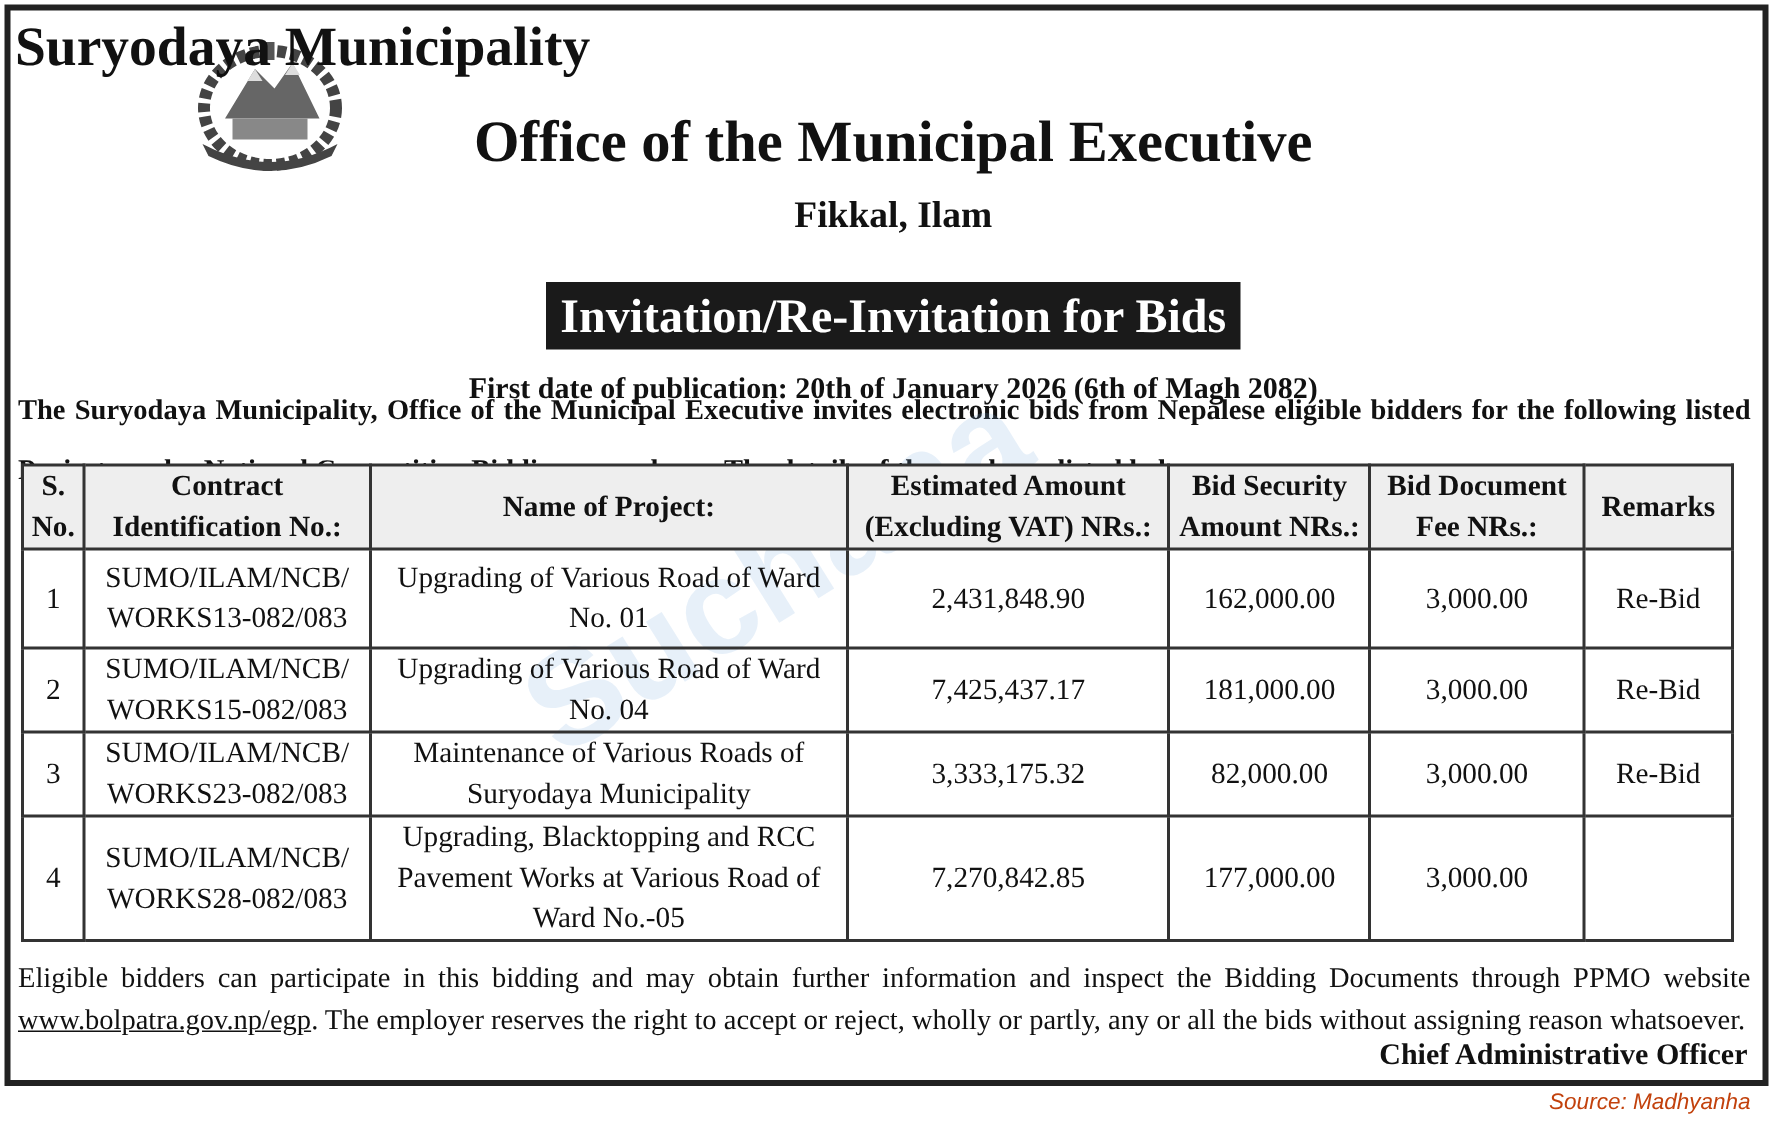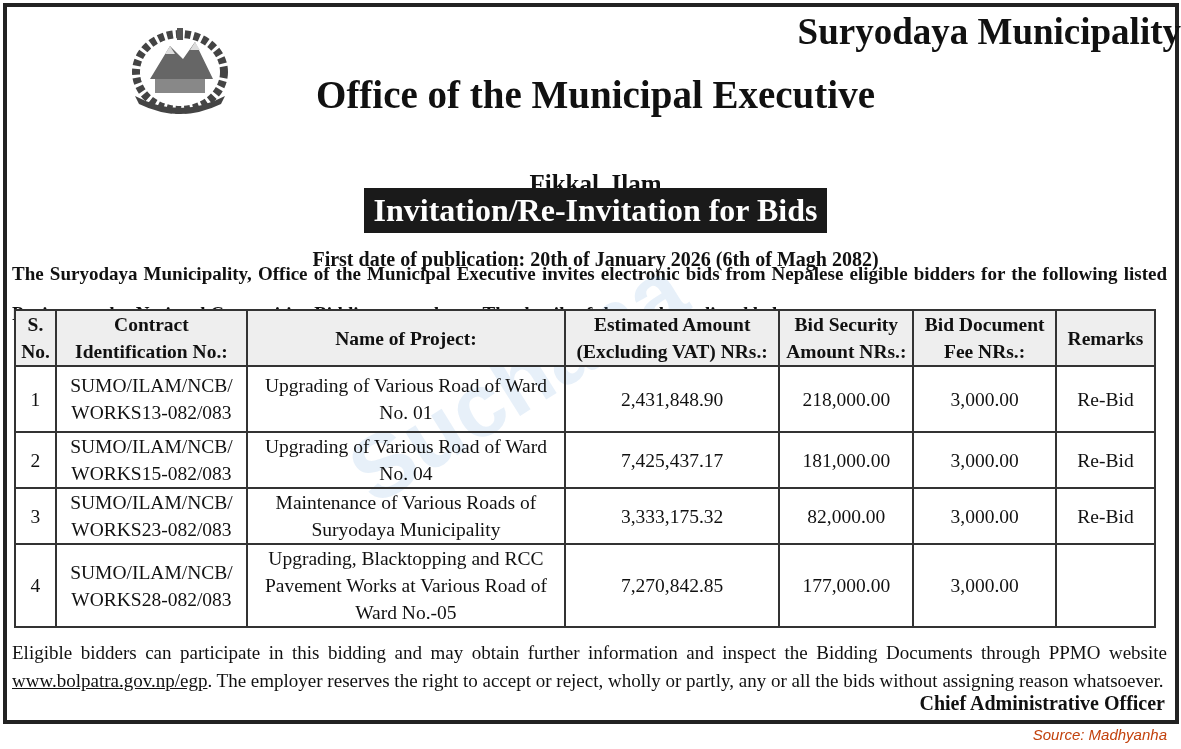--- a/index.html
+++ b/index.html
@@ -1,21 +1,21 @@
 <!DOCTYPE html>
 <html><head>
 <meta charset="utf-8">
 <style>
   html, body { margin: 0; padding: 0; background: #ffffff; }
   body { width: 1181px; height: 749px; position: relative; overflow: hidden; font-family: "Liberation Serif", serif; color: #111; }
   .frame { position: absolute; left: 3px; top: 3px; width: 1168px; height: 713px; border: 4px solid #222; background: #fff; }
   .emblem { position: absolute; left: 125px; top: 24px; width: 110px; height: 96px; }
-  .title1 { position: absolute; left: 0; right: 0; top: 10px; text-align: right; font-weight: bold; font-size: 37px; padding-left: 10px; }
+  .title1 { position: absolute; left: 0; right: 0; top: 10px; text-align: left; font-weight: bold; font-size: 37px; padding-left: 10px; }
   .title2 { position: absolute; left: 0; right: 0; top: 72px; text-align: center; font-weight: bold; font-size: 39px; padding-left: 10px; }
-  .title3 { position: absolute; left: 0; right: 0; top: 130px; text-align: center; font-weight: bold; font-size: 25px; padding-left: 10px; margin-top: 40px; }
+  .title3 { position: absolute; left: 0; right: 0; top: 130px; text-align: center; font-weight: bold; font-size: 25px; padding-left: 10px; }
   .banner-wrap { position: absolute; left: 0; right: 0; top: 168px; text-align: center; padding-left: 10px; }
   .banner { display: inline-block; background: #1a1a1a; color: #fff; font-weight: bold; font-size: 32px; padding: 4px 10px; margin-top: 20px; }
   .pubdate { position: absolute; left: 0; right: 0; top: 226px; text-align: center; font-weight: bold; font-size: 20px; padding-left: 10px; margin-top: 22px; }
   .intro { position: absolute; left: 12px; width: 1155px; top: 254px; font-size: 19px; line-height: 40px; text-align: justify; font-weight: bold; }
   table.bids { position: absolute; left: 14px; top: 309px; width: 1142px; border-collapse: collapse; font-size: 19.5px; }
   table.bids th, table.bids td { border: 2px solid #333; text-align: center; padding: 0 3px; line-height: 27px; }
   table.bids th { background: #eeeeee; font-weight: bold; height: 54px; }
   .footer { position: absolute; left: 12px; width: 1155px; top: 624px; font-size: 19px; line-height: 28px; text-align: justify; margin-top: 15px; }
   .footer a { color: #111; text-decoration: underline; }
   .signature { position: absolute; right: 16px; top: 692px; font-weight: bold; font-size: 20px; }
@@ -69,21 +69,21 @@
       <th>Bid Document Fee NRs.:</th>
       <th>Remarks</th>
     </tr>
   </thead>
   <tbody>
     <tr style="height:66px">
       <td>1</td>
       <td>SUMO/ILAM/NCB/ WORKS13-082/083</td>
       <td>Upgrading of Various Road of Ward No. 01</td>
       <td>2,431,848.90</td>
-      <td>218,000.00</td>
+      <td>162,000.00</td>
       <td>3,000.00</td>
       <td>Re-Bid</td>
     </tr>
     <tr style="height:54px">
       <td>2</td>
       <td>SUMO/ILAM/NCB/ WORKS15-082/083</td>
       <td>Upgrading of Various Road of Ward No. 04</td>
       <td>7,425,437.17</td>
       <td>181,000.00</td>
       <td>3,000.00</td>

